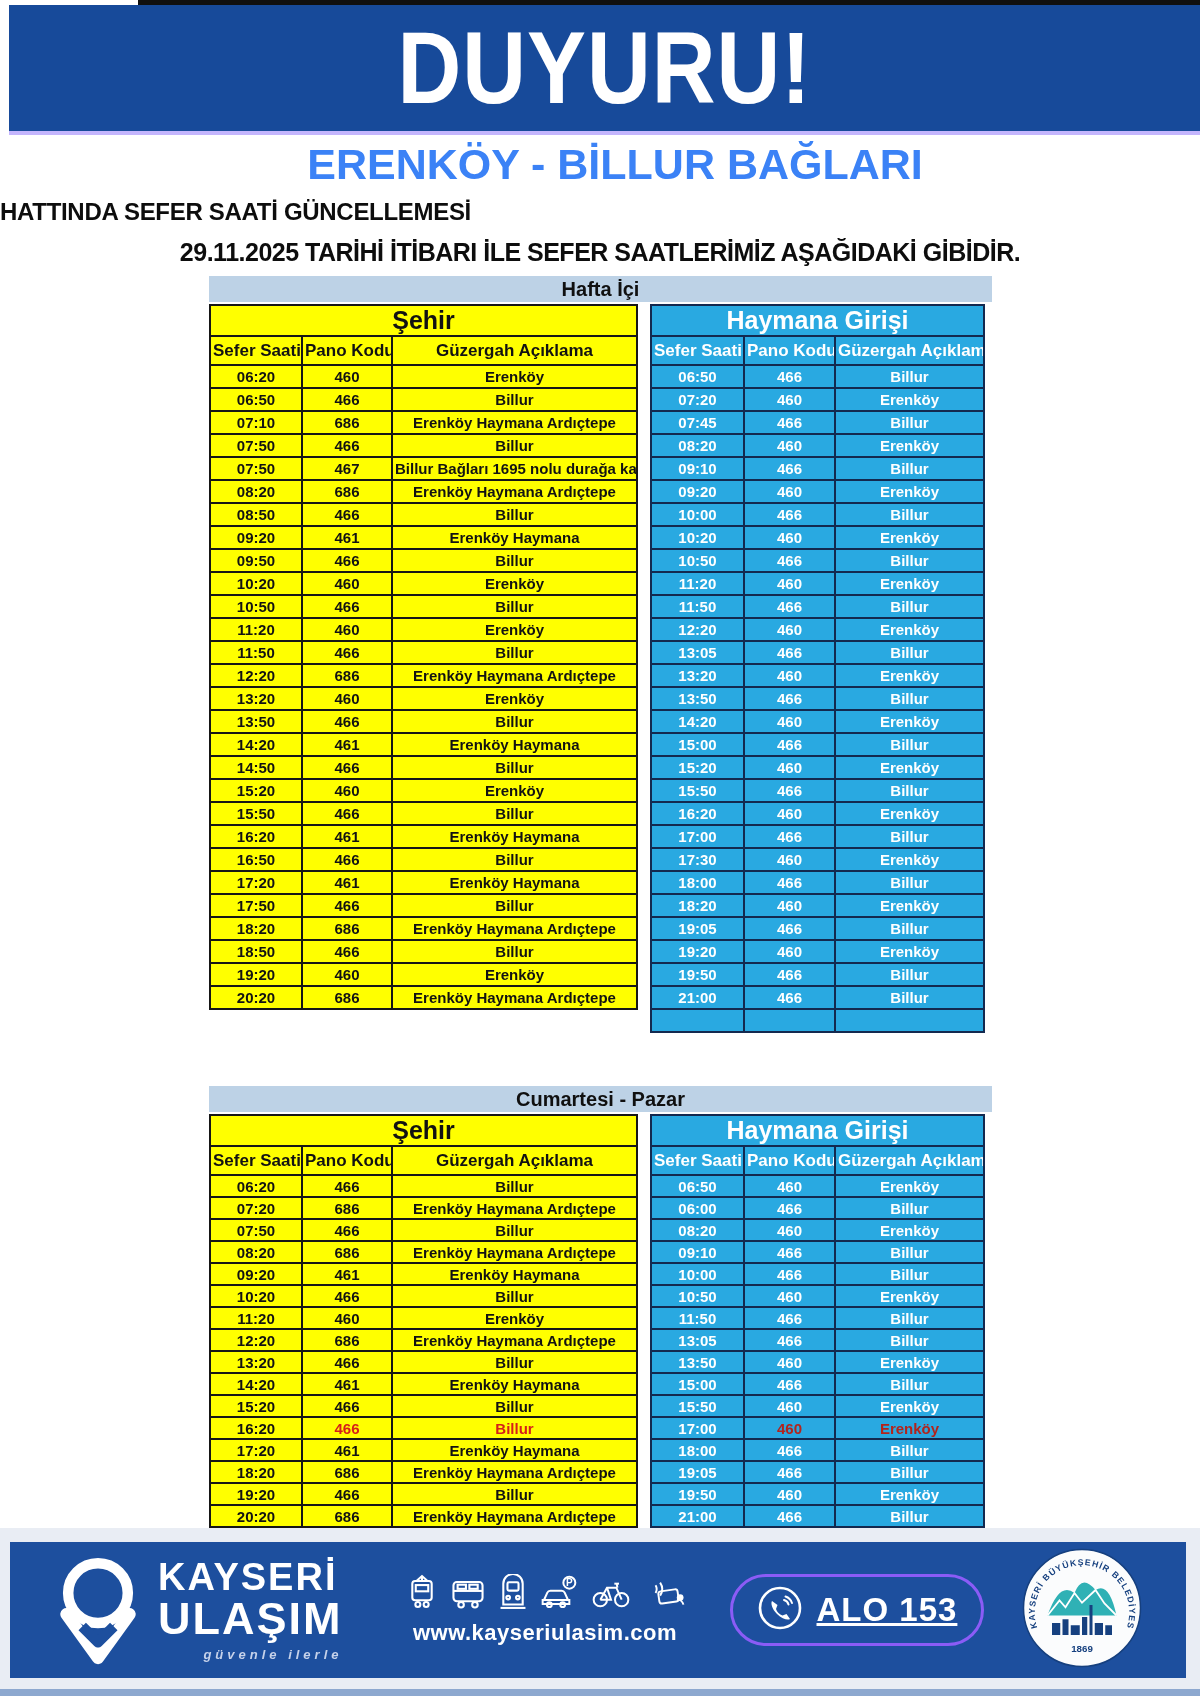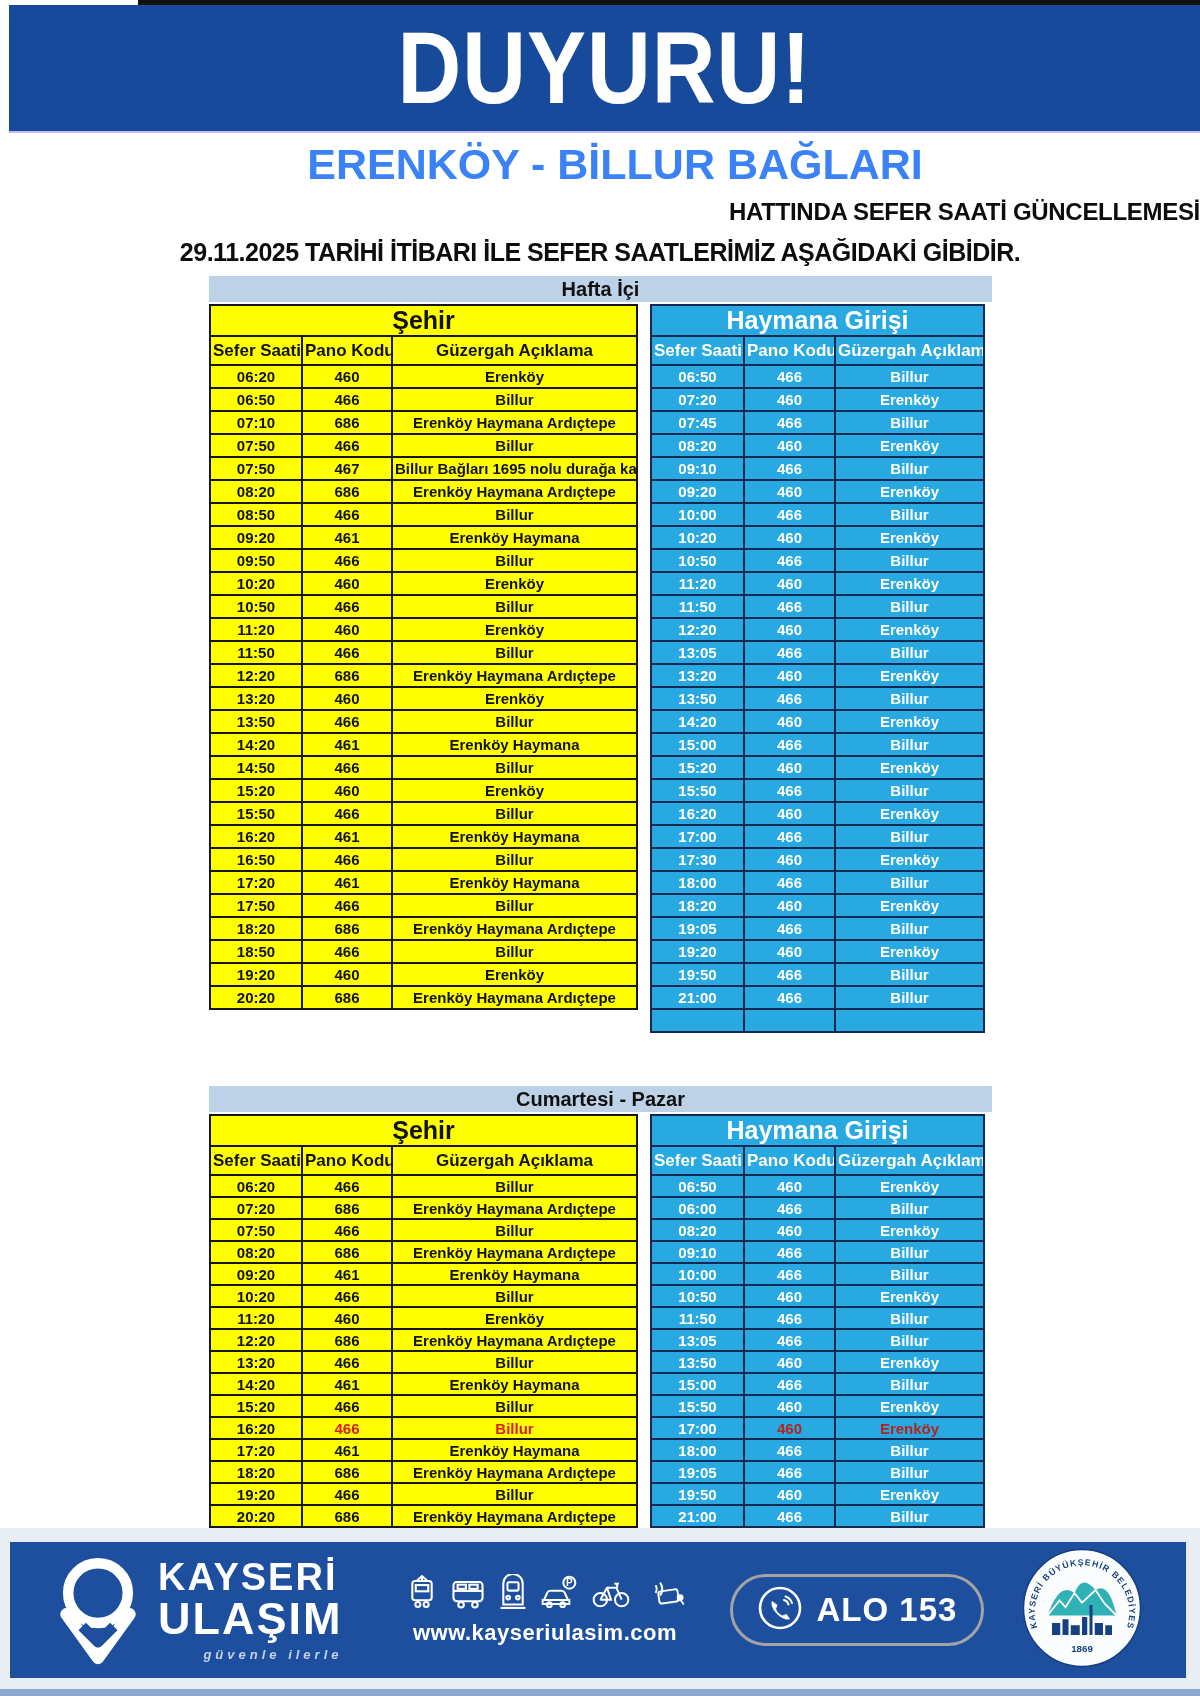--- a/index.html
+++ b/index.html
@@ -2,26 +2,26 @@
 <html><head>
 <meta charset="utf-8">
 <style>
   html,body{margin:0;padding:0;}
   body{width:1200px;font-family:"Liberation Sans",sans-serif;background:#ffffff;}
   .page{position:relative;width:1200px;height:1696px;background:#ffffff;overflow:hidden;}
 
   
   .top-line{position:absolute;left:138px;right:0;top:0;height:5px;background:#101010;}
   .banner{position:absolute;left:9px;right:0;top:5px;height:126px;background:#174a9a;
-          border-bottom:2px solid #c4b5fd;display:flex;align-items:center;justify-content:center;}
+          border-bottom:4px solid #c4b5fd;display:flex;align-items:center;justify-content:center;}
   .banner .duyuru{color:#ffffff;font-size:92px;font-weight:bold;letter-spacing:1px;
           transform:scale(0.96,1.1);margin:0;}
   .route-title{position:absolute;top:140px;left:15px;width:100%;text-align:center;
           color:#3b82f6;font-size:43px;font-weight:bold;}
-  .subtitle{position:absolute;top:198px;left:0;width:100%;text-align:right;
+  .subtitle{position:absolute;top:198px;left:0;width:100%;text-align:left;
           color:#0d0d0d;font-size:24px;font-weight:bold;letter-spacing:-0.3px;}
   .dateline{position:absolute;top:238px;left:0;width:100%;text-align:center;
           color:#0d0d0d;font-size:25px;font-weight:bold;letter-spacing:-0.5px;}
 
   
   .tables{position:absolute;left:209px;width:783px;}
   .tables.weekday{top:276px;}
   .tables.weekend{top:1086px;}
   .band{height:26px;background:#bdd2e6;display:flex;align-items:center;justify-content:center;
         font-size:20px;font-weight:bold;color:#101010;margin-bottom:2px;}
@@ -45,22 +45,22 @@
         display:flex;align-items:center;padding:0 30px 0 44px;box-sizing:border-box;}
   .bottom-strip{position:absolute;left:0;bottom:0;width:100%;height:7px;background:#8da8cf;}
   .brand{margin-left:16px;color:#ffffff;}
   .brand .l1{font-size:38px;font-weight:bold;letter-spacing:2px;line-height:1;}
   .brand .l2{font-size:45px;font-weight:bold;letter-spacing:2px;line-height:1.02;}
   .brand .tagline{font-size:13px;color:#c6d2ea;letter-spacing:4px;font-weight:bold;
         font-style:italic;text-align:right;margin-top:5px;}
   .mid{margin-left:62px;text-align:center;}
   .icon-row{display:flex;gap:11px;align-items:flex-end;justify-content:center;}
   .website{color:#ffffff;font-size:22px;font-weight:bold;margin-top:6px;letter-spacing:0.5px;}
-  .pill{margin-left:44px;border:3px solid #a3a3a3;border-radius:40px;display:flex;
-        align-items:center;gap:14px;padding:8px 24px;color:#ffffff;}
+  .pill{margin-left:44px;border:3px solid #8b5cf6;border-radius:40px;display:flex;
+        align-items:center;gap:14px;padding:8px 24px;color:#ffffff;text-decoration:underline;}
   .pill .alo{font-size:33px;font-weight:bold;letter-spacing:1px;}
   .seal{margin-left:38px;flex:0 0 auto;}
 </style>
 </head>
 <body>
 
 <div class="page">
 
   <div class="top-line"></div>
 

